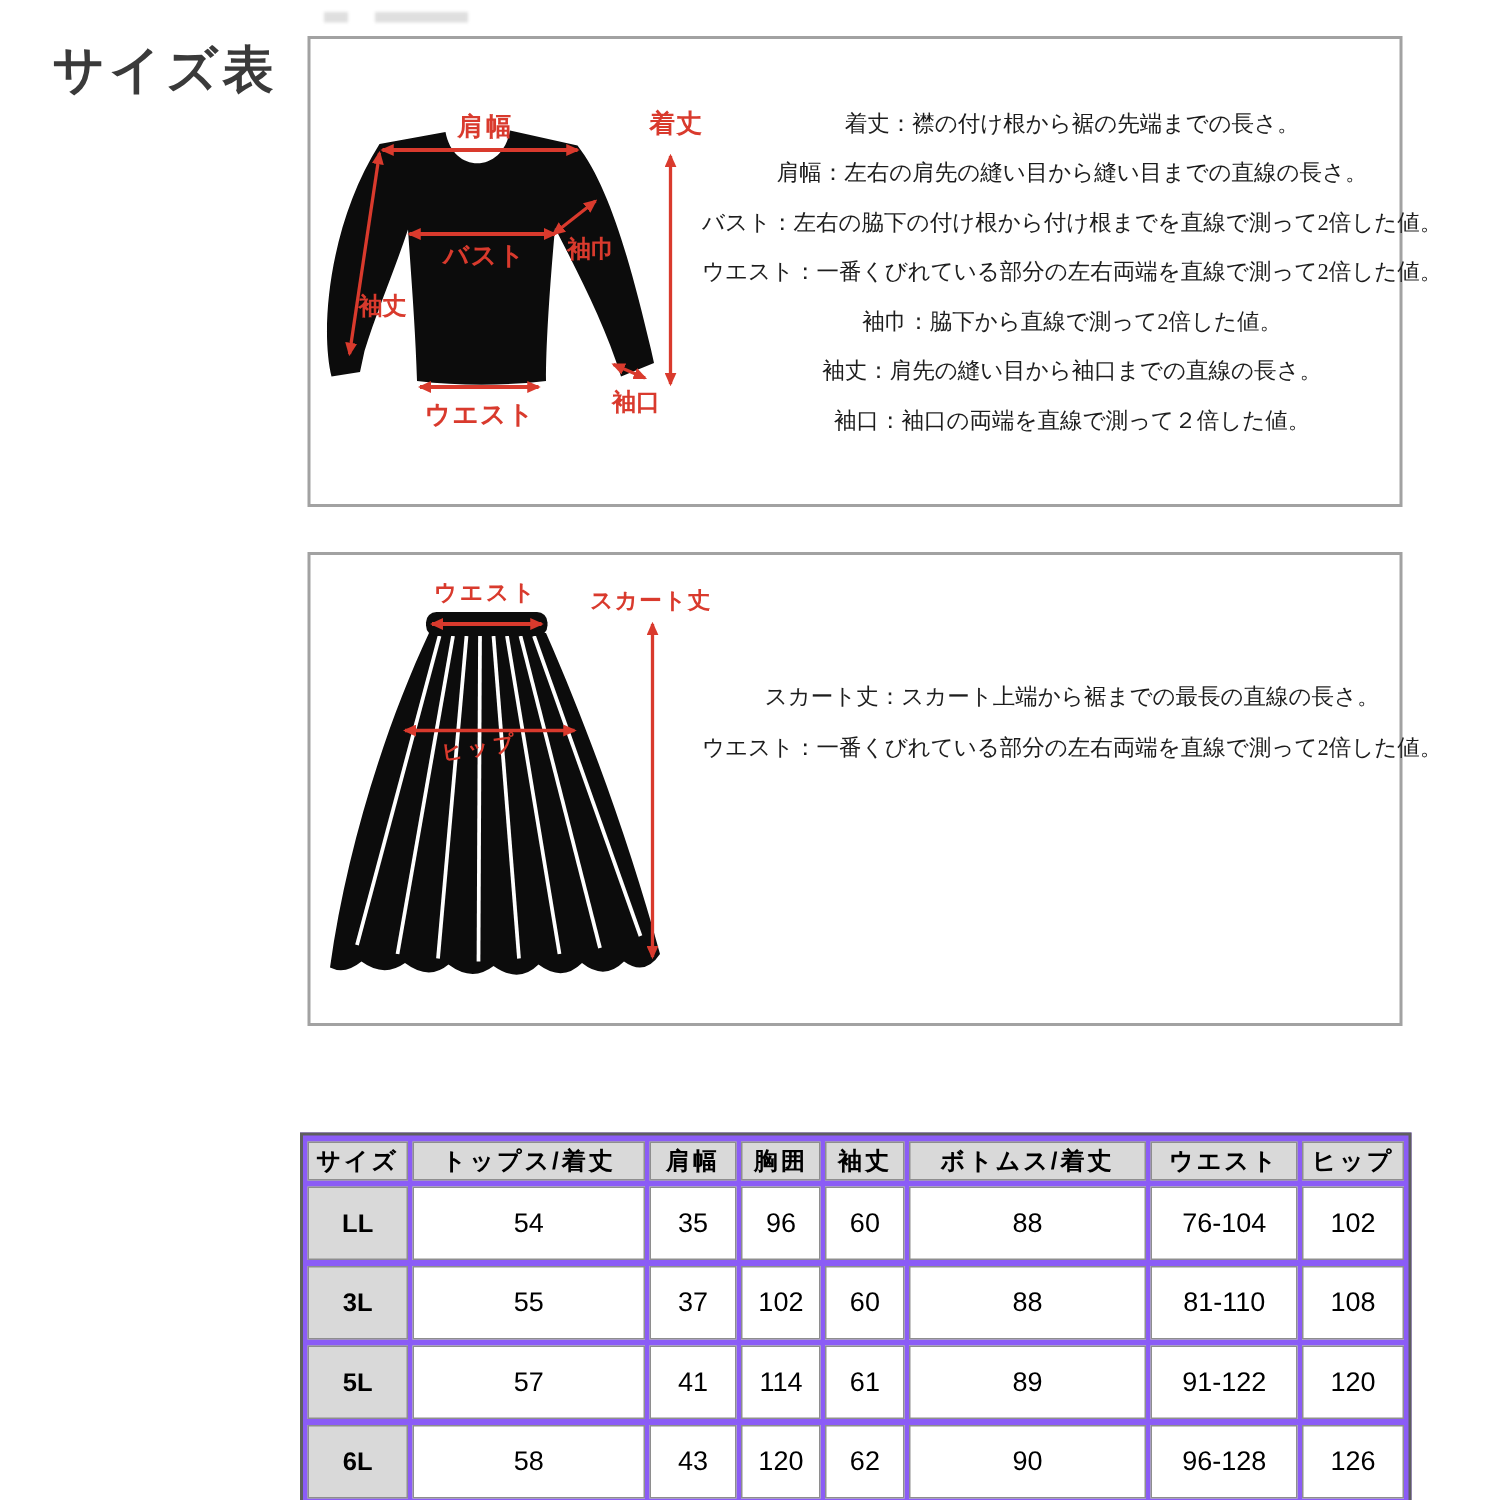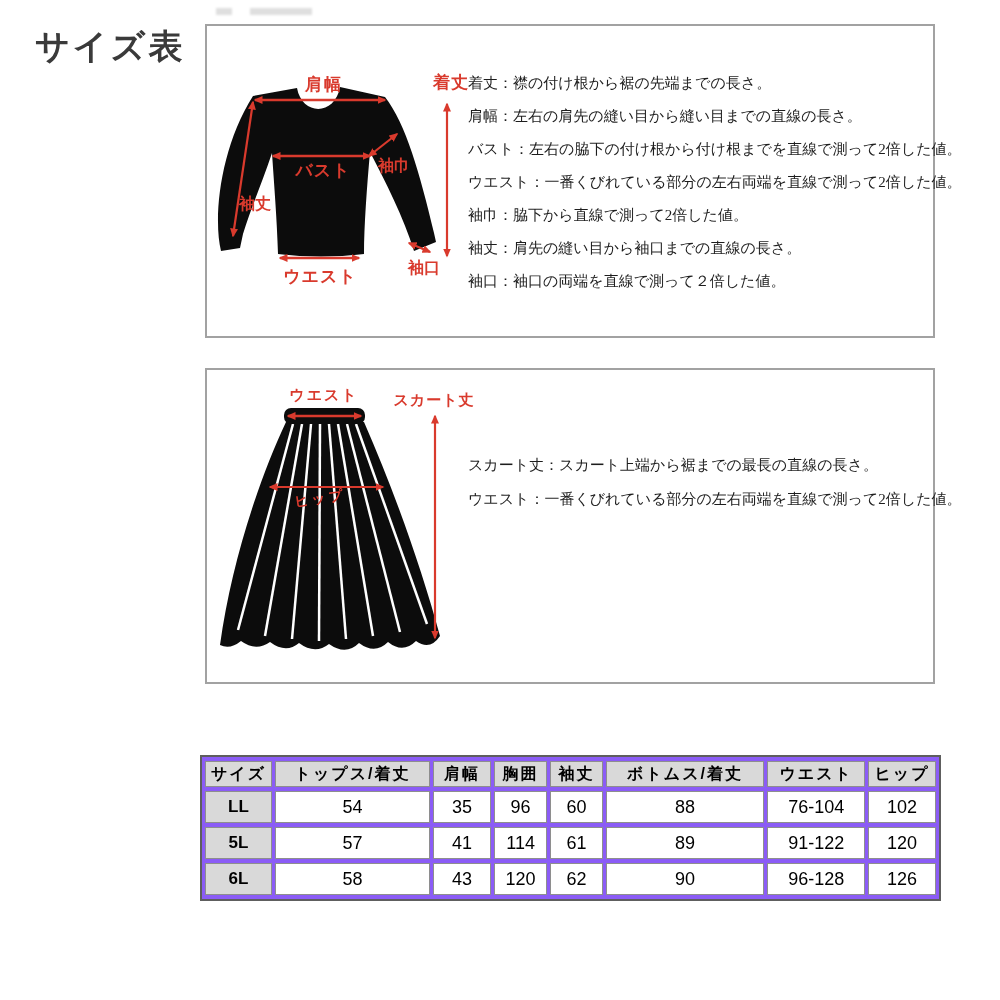--- a/index.html
+++ b/index.html
@@ -19,21 +19,21 @@
   .watermark i:last-child { width:62px; }
 
   .panel {
     position:absolute; left:205px; width:730px;
     border:2px solid #a2a2a2; background:#fff;
   }
   .panel-tops  { top:24px;  height:314px; }
   .panel-skirt { top:368px; height:316px; }
   .panel svg { position:absolute; left:0; top:0; }
 
-  .desc { position:absolute; left:261px; font-size:15px; color:#1d1d1d; }
+  .desc { position:absolute; left:261px; font-size:15px; color:#1d1d1d;text-align:center; }
   .desc-tops  { top:41px; }
   .desc-tops  div { line-height:33px; height:33px; white-space:nowrap; }
   .desc-skirt { top:78px; }
   .desc-skirt div { line-height:34px; height:34px; white-space:nowrap; }
 
   .diagram-label { font-weight:700; fill:#d93a2d; text-anchor:middle;
     font-family:"Liberation Serif","DejaVu Serif",serif; }
 
   table.size-table {
     position:absolute; left:200px; top:755px; width:741px;
@@ -42,21 +42,21 @@
     font-family:"Liberation Sans","DejaVu Sans",sans-serif;
   }
   .size-table th, .size-table td {
     border:1px solid #8e8e8e; text-align:center; vertical-align:middle;
     overflow:hidden; white-space:nowrap;
   }
   .size-table thead th {
     background:#d9d9d9; height:26px; font-size:16px; font-weight:700; letter-spacing:2px; color:#000;
   }
   .size-table tbody th {
-    background:#d9d9d9; height:32px; font-size:17px; font-weight:700; color:#000;
+    background:#d9d9d9; height:49px; font-size:17px; font-weight:700; color:#000;
   }
   .size-table tbody td { background:#fff; height:32px; font-size:18px; font-weight:400; color:#000; }
 </style>
 </head>
 <body>
 
 <div class="page-title">サイズ表</div>
 
 <div class="watermark"><i></i><i></i></div>
 
@@ -175,20 +175,30 @@
       <th>LL</th>
       <td>54</td>
       <td>35</td>
       <td>96</td>
       <td>60</td>
       <td>88</td>
       <td>76-104</td>
       <td>102</td>
     </tr>
     <tr>
+      <th>3L</th>
+      <td>55</td>
+      <td>37</td>
+      <td>102</td>
+      <td>60</td>
+      <td>88</td>
+      <td>81-110</td>
+      <td>108</td>
+    </tr>
+    <tr>
       <th>5L</th>
       <td>57</td>
       <td>41</td>
       <td>114</td>
       <td>61</td>
       <td>89</td>
       <td>91-122</td>
       <td>120</td>
     </tr>
     <tr>

